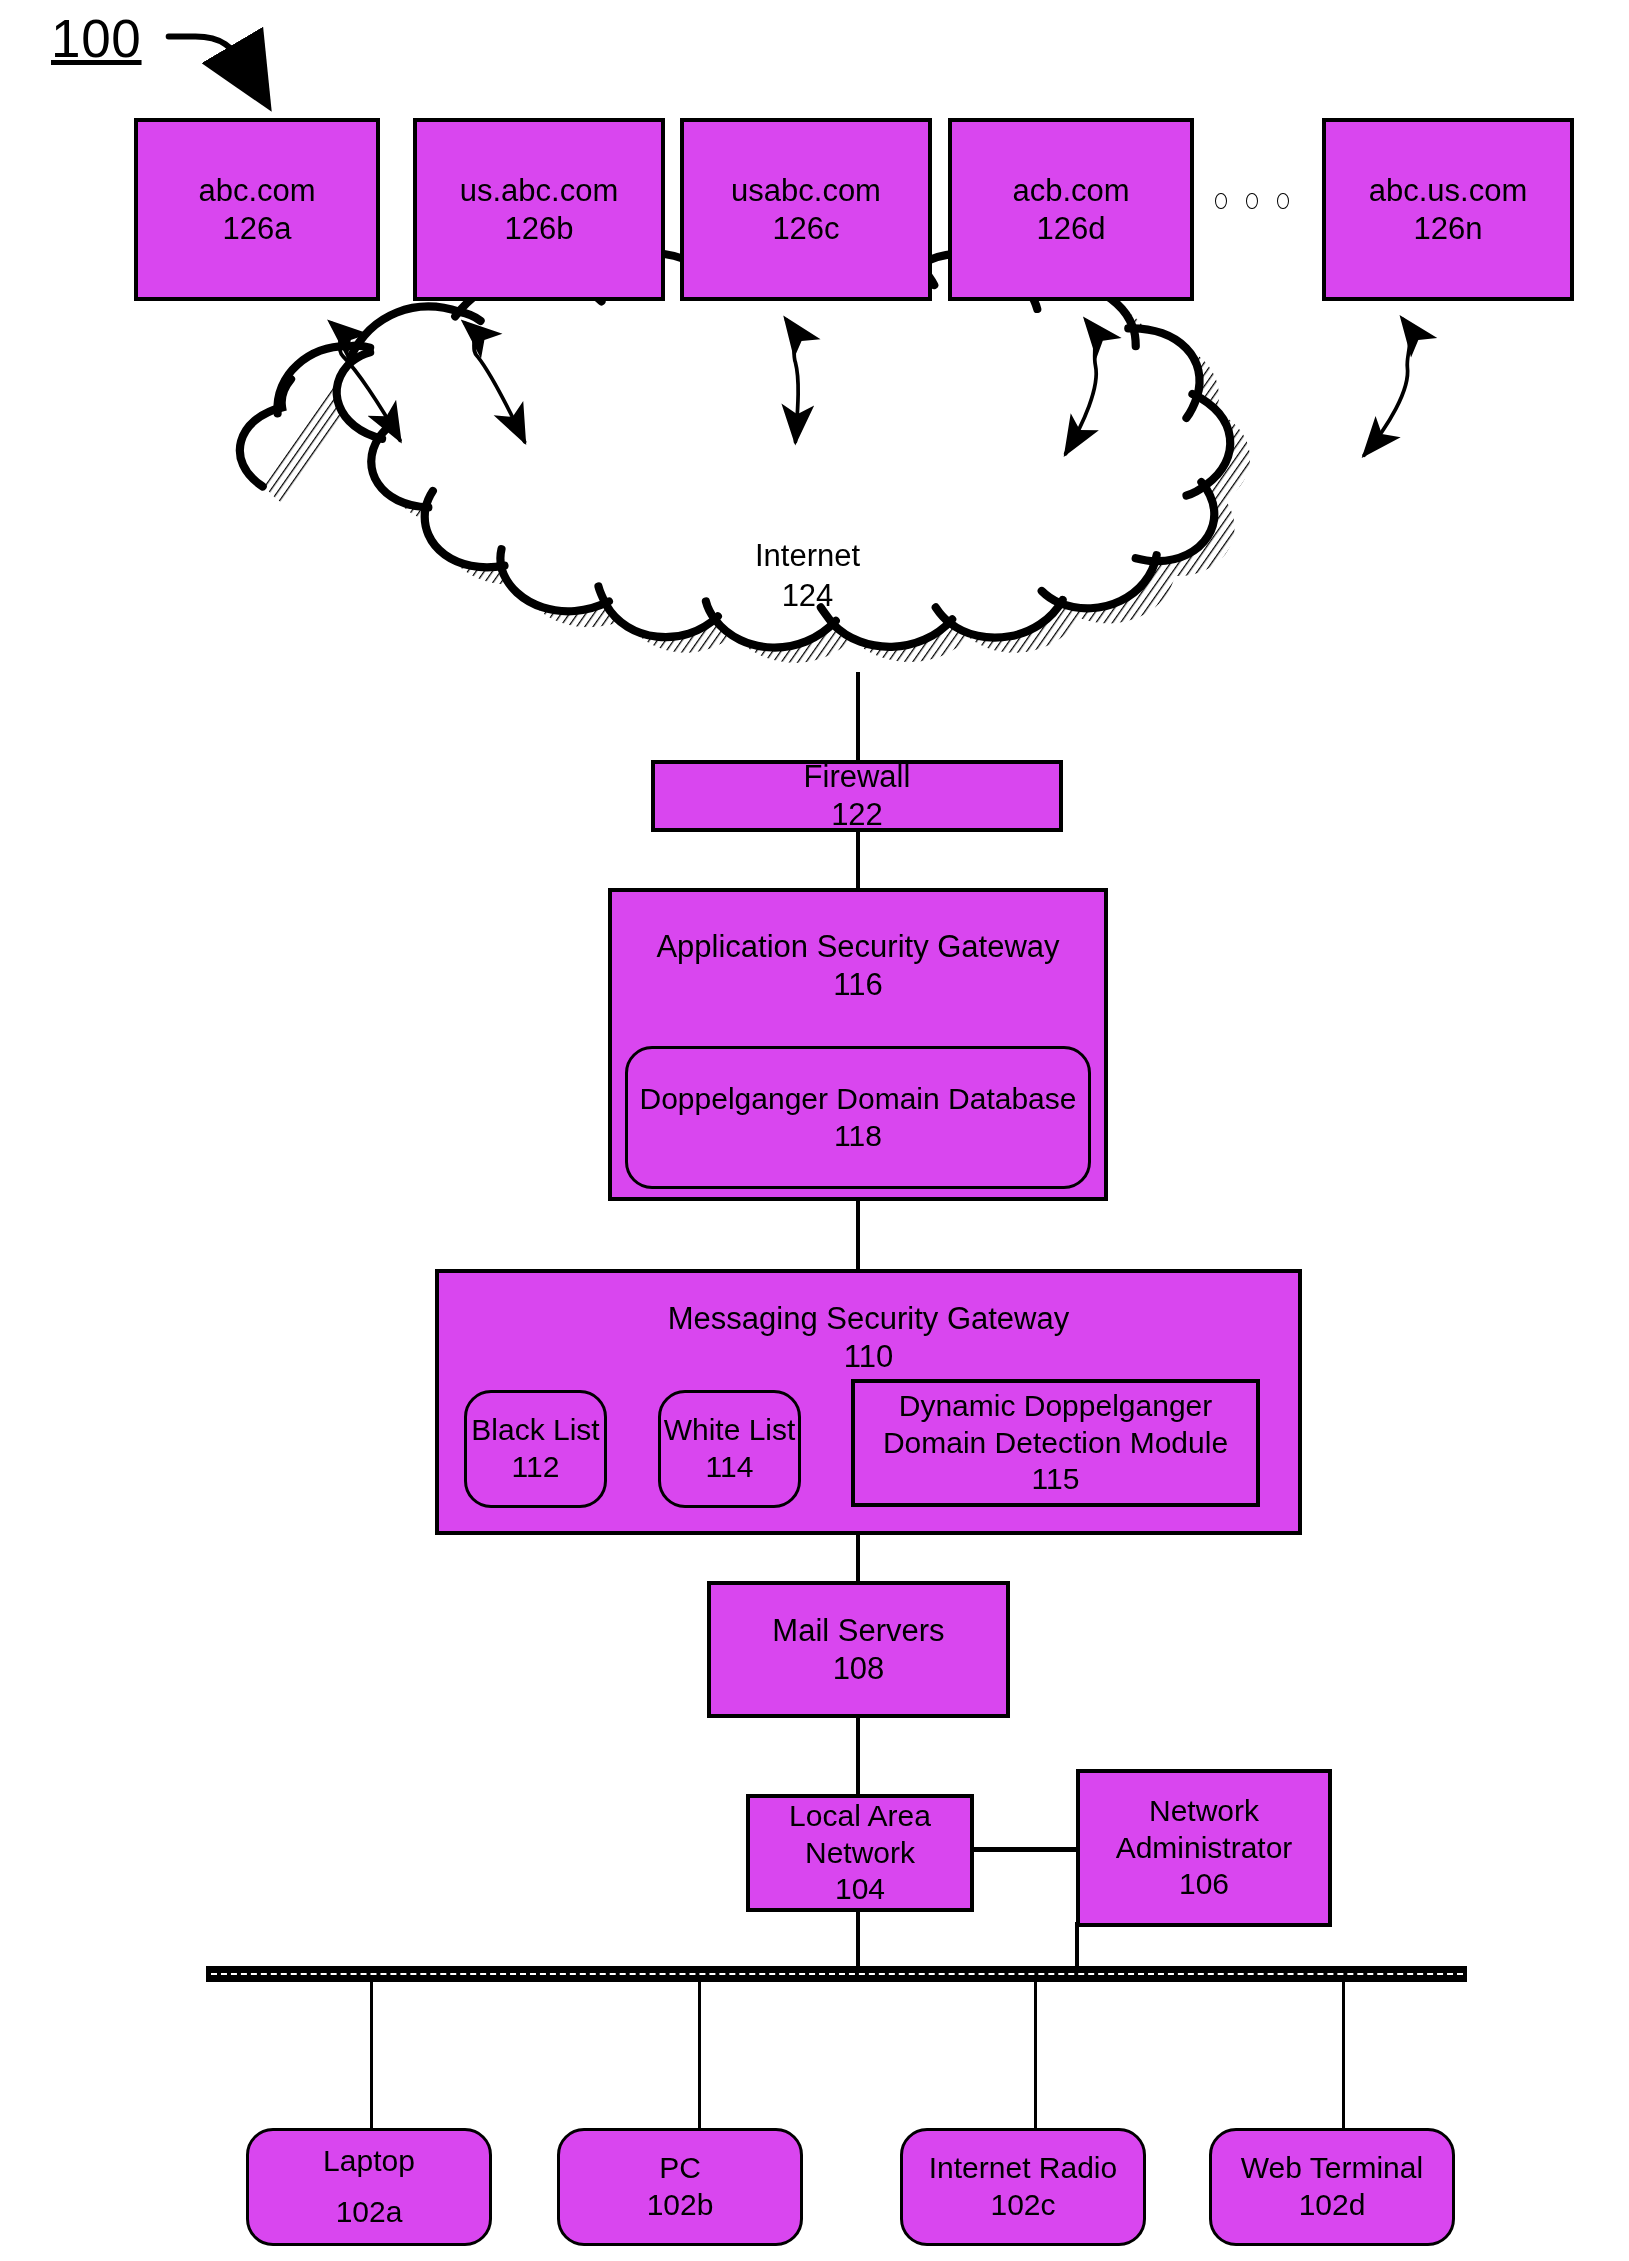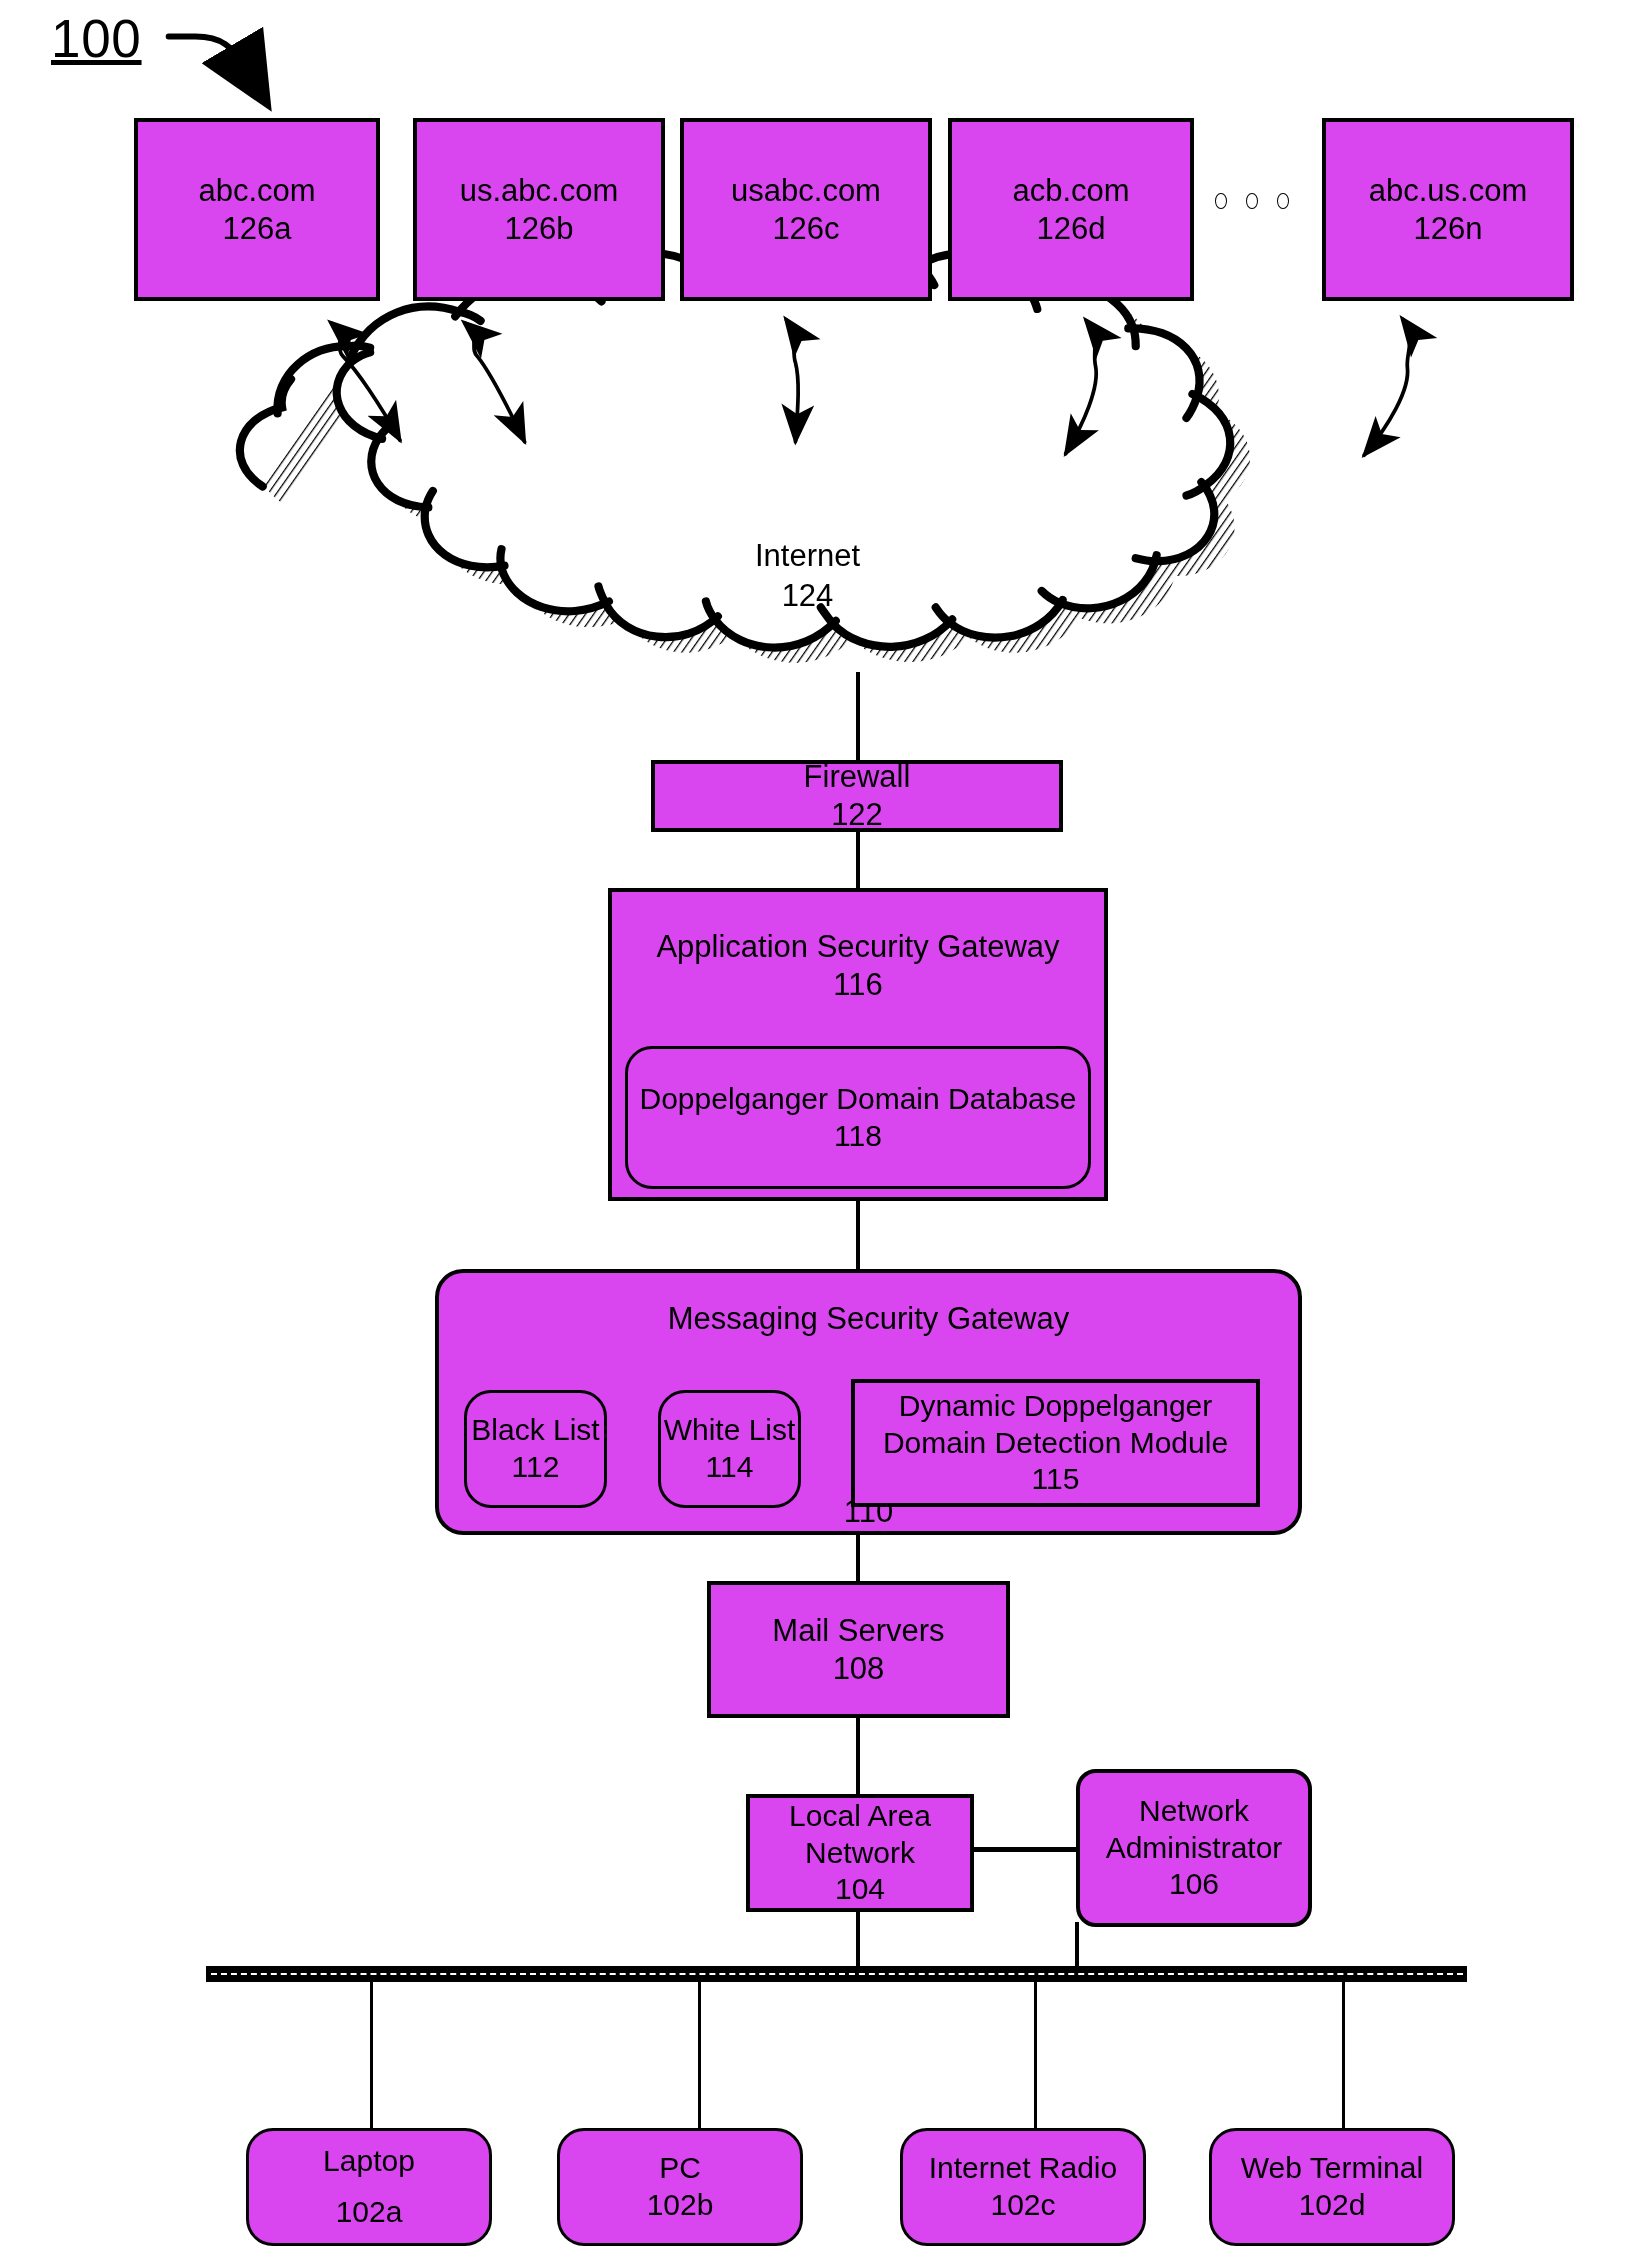--- a/index.html
+++ b/index.html
@@ -288,21 +288,21 @@
   <div class="box f42" style="left:608px; top:888px; width:500px; height:313px; justify-content:flex-start; padding-top:36px;">
     <span class="ttl">Application Security Gateway</span>
     <span class="num">116</span>
   </div>
 
   <div class="box box-thin f40" style="left:625px; top:1046px; width:466px; height:143px;">
     <span class="ttl">Doppelganger Domain Database</span>
     <span class="num">118</span>
   </div>
 
-  <div class="box f42" style="left:435px; top:1269px; width:867px; height:266px; justify-content:space-between; padding-top:27px;border-radius:28px;">
+  <div class="box f42" style="left:435px; top:1269px; width:867px; height:266px; justify-content:flex-start; padding-top:27px;">
     <span class="ttl">Messaging Security Gateway</span>
     <span class="num">110</span>
   </div>
 
   <div class="box box-thin f40" style="left:464px; top:1390px; width:143px; height:118px;">
     <span class="ttl">Black List</span>
     <span class="num">112</span>
   </div>
 
   <div class="box box-thin f40" style="left:658px; top:1390px; width:143px; height:118px;">
@@ -318,21 +318,21 @@
   <div class="box f42" style="left:707px; top:1581px; width:303px; height:137px;">
     <span class="ttl">Mail Servers</span>
     <span class="num">108</span>
   </div>
 
   <div class="box f40" style="left:746px; top:1794px; width:228px; height:118px;">
     <span class="ttl" style="max-width:187px;">Local Area Network</span>
     <span class="num">104</span>
   </div>
 
-  <div class="box f40" style="left:1076px; top:1769px; width:236px; height:158px;border-radius:20px;">
+  <div class="box f40" style="left:1076px; top:1769px; width:256px; height:158px;">
     <span class="ttl" style="max-width:209px;">Network Administrator</span>
     <span class="num">106</span>
   </div>
 
   <div id="busbar" style="left:206px; top:1966px; width:1261px; height:16.4px;"></div>
 
   <div class="thinv" style="left:370px; top:1982px; height:149px;"></div>
   <div class="thinv" style="left:698px; top:1982px; height:149px;"></div>
   <div class="thinv" style="left:1034px; top:1982px; height:149px;"></div>
   <div class="thinv" style="left:1342px; top:1982px; height:149px;"></div>

